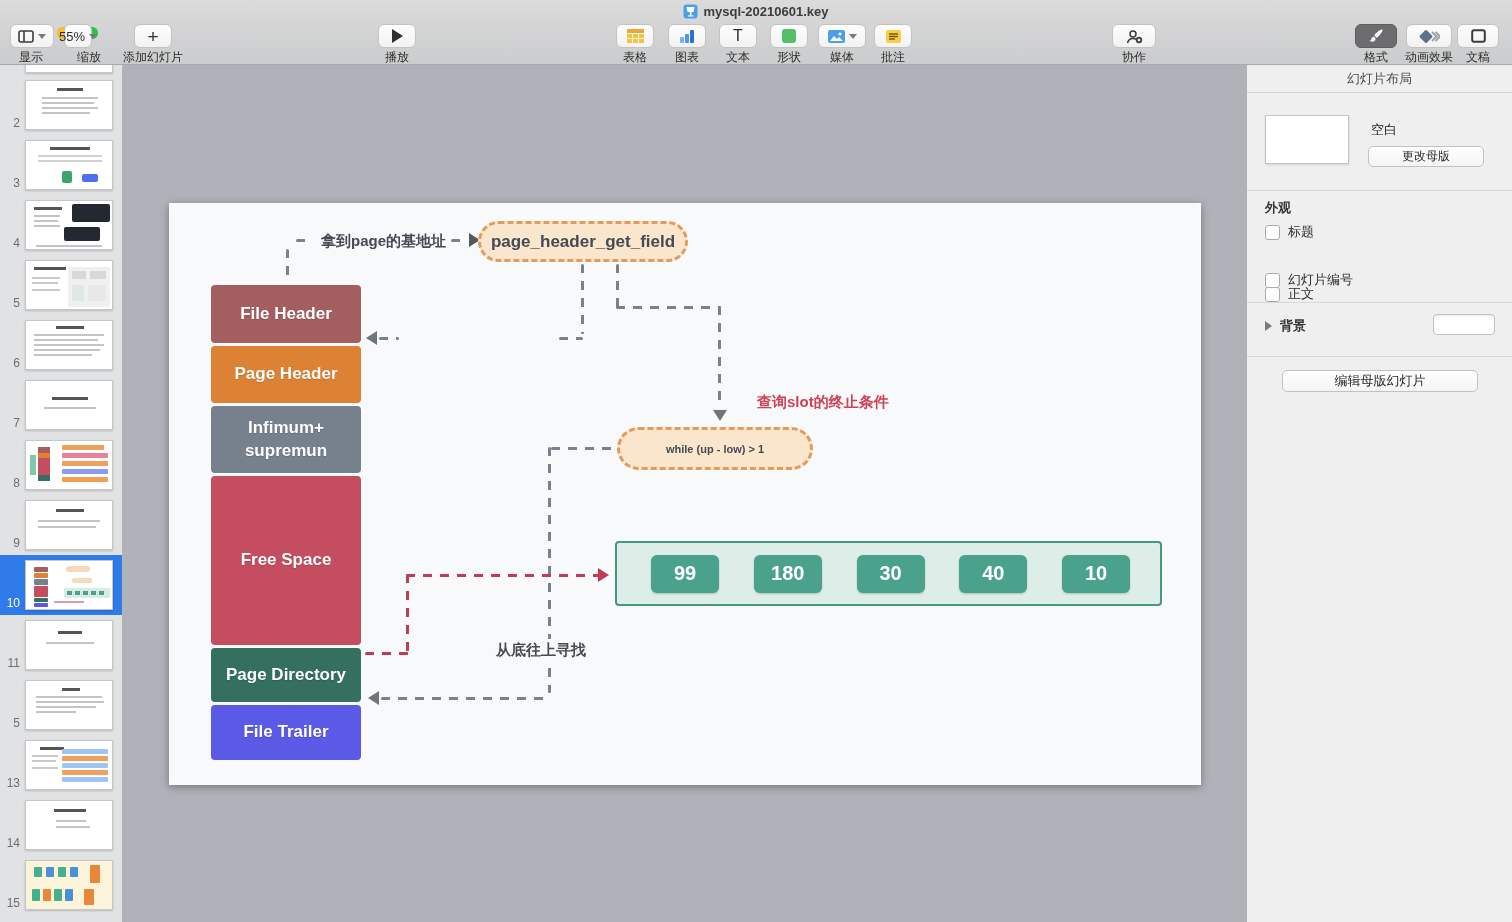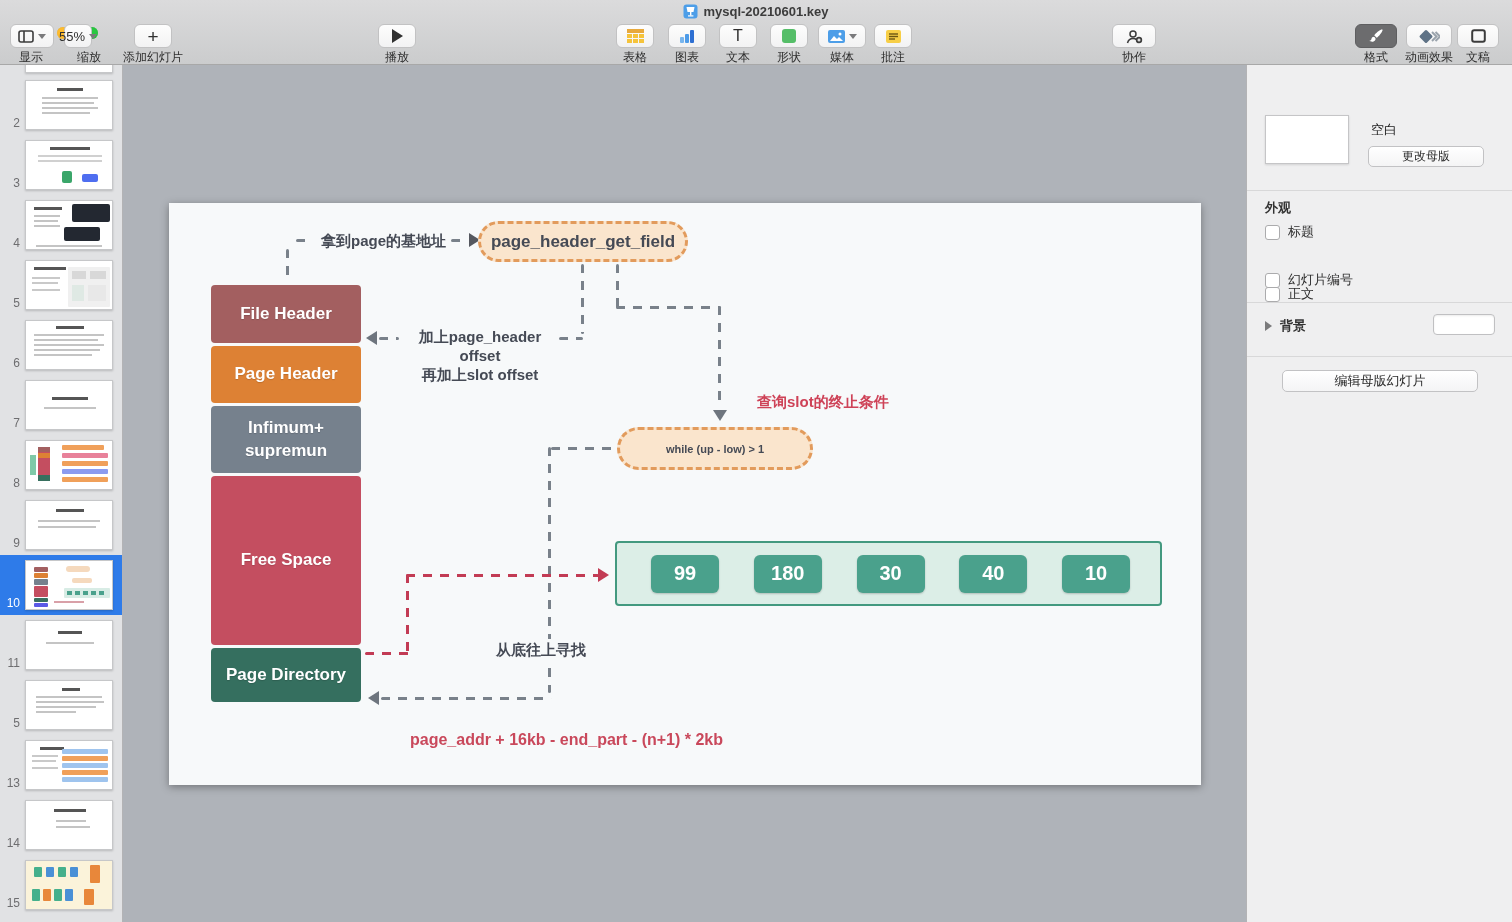--- a/index.html
+++ b/index.html
@@ -436,36 +436,35 @@
   <div id="canvas">
     <div id="slide">
 
       <div class="stk" id="stack-holder">
           <div class="stk-b" style="height: 58px; background: rgb(163, 95, 96);">File Header</div>
           <div class="stk-b" style="height: 57px; background: rgb(221, 129, 52);">Page Header</div>
           <div class="stk-b" style="height: 67px; background: rgb(118, 129, 141);">Infimum+
 supremun</div>
           <div class="stk-b" style="height: 169px; background: rgb(196, 78, 96);">Free Space</div>
           <div class="stk-b" style="height: 54px; background: rgb(53, 111, 95);">Page Directory</div>
+          <div class="stk-b" style="height: 55px; background: rgb(91, 90, 230);">File Trailer</div>
         </div>
 
       <div class="dv" style="left:117px;top:46px;height:34px;"></div>
       <div class="dh" style="left:127px;top:36px;width:17px;"></div>
       <div class="dlabel" style="left:152px;top:29px;">拿到page的基地址</div>
       <div class="dh" style="left:282px;top:36px;width:17px;"></div>
       <div class="ar right" style="left:300px;top:30px;border-left-color:#55585F;"></div>
 
       <div class="callout" style="left:309px;top:18px;width:210px;height:41px;font-size:17px;">page_header_get_field</div>
 
       <div class="dv" style="left:412px;top:61px;height:70px;"></div>
       <div class="dh" style="left:390px;top:134px;width:24px;"></div>
       <div class="ar left" style="left:197px;top:128px;"></div>
       <div class="dh" style="left:210px;top:134px;width:20px;"></div>
-      <div class="dlabel" style="left:228px;top:124px;width:166px;text-align:center;white-space:pre-line;line-height:19px;">加上page_header offset
-再加上slot offset</div>
 
       <div class="dv" style="left:447px;top:61px;height:45px;"></div>
       <div class="dh" style="left:447px;top:103px;width:105px;"></div>
       <div class="dv" style="left:549px;top:103px;height:102px;"></div>
       <div class="ar down" style="left:544px;top:207px;"></div>
 
       <div class="rlabel" style="left:588px;top:190px;color:#CE4257;">查询slot的终止条件</div>
 
       <div class="callout" style="left:448px;top:224px;width:196px;height:43px;font-size:11px;">while (up - low) &gt; 1</div>
 
@@ -481,25 +480,25 @@
       <div class="ar right redar" style="left:429px;top:365px;"></div>
 
       <div id="slot-box">
           <div class="slot">99</div>
           <div class="slot">180</div>
           <div class="slot">30</div>
           <div class="slot">40</div>
           <div class="slot">10</div>
         </div>
 
-      <div class="rlabel" style="left:241px;top:528px;font-size:16px;color:#C9485B;">page_addr + 16kb - end_part - (n+1) * 2kb</div>
     </div>
   </div>
 
   <div id="inspector">
+    <div id="insp-head">幻灯片布局</div>
     <div id="master-thumb"></div>
     <div id="layout-name">空白</div>
     <div class="pbtn" style="left:121px;top:81px;width:116px;height:21px;">更改母版</div>
     <div class="insp-div" style="top:125px;"></div>
     <div id="appearance-title">外观</div>
     <div id="chk-holder">
         <div class="chk-row" style="top: 159px;">
           <span class="chk"></span>
           <span class="chk-lab">标题</span>
         </div>

